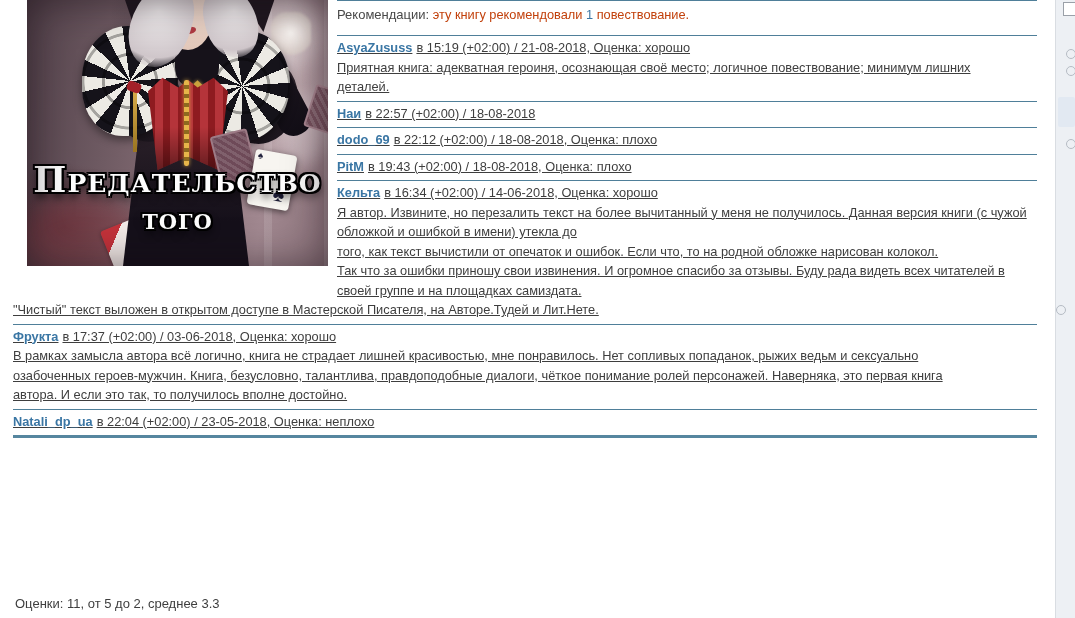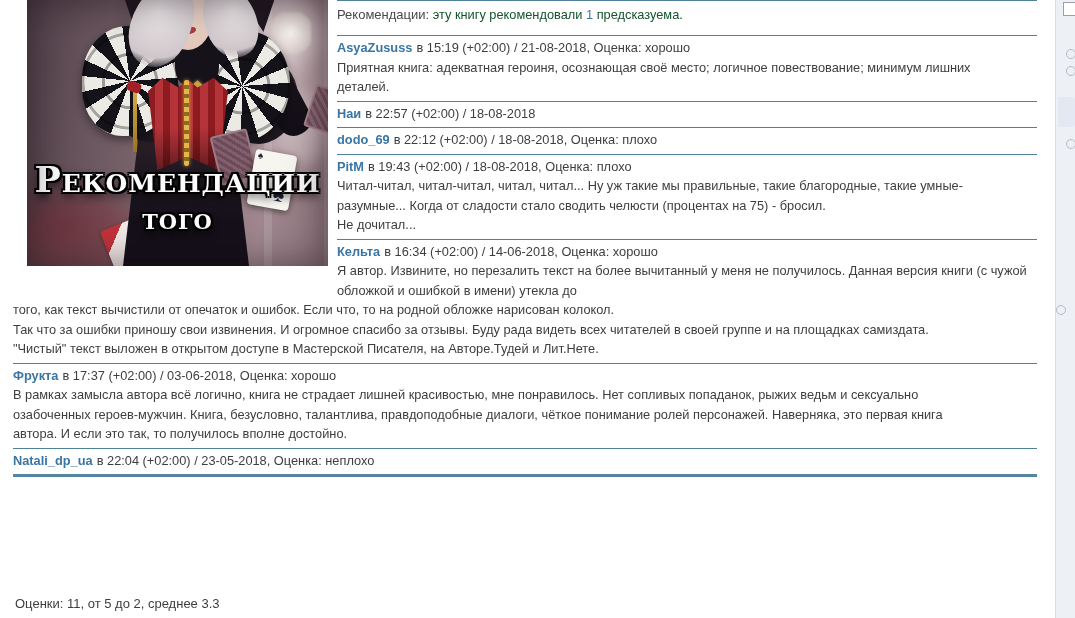--- a/index.html
+++ b/index.html
@@ -9,25 +9,25 @@
     font-size:12.8px;line-height:19.5px;color:#3e3e3e;
   }
   .main{margin:0 38px 0 13px;width:1024px;}
   a{text-decoration:none;}
   .divider{height:0;border-top:1px solid #4f7f99;overflow:hidden;}
   .thick-rule{height:0;border-top:3px solid #56869f;overflow:hidden;}
 
   
   .recs{padding:2px 0 8px;line-height:24px;}
   .recs-title{font-size:13px;color:#484848;}
-  .recs-text{font-size:12.8px;color:#14532d;}
+  .recs-text{font-size:12.8px;color:#c2410c;}
   .recs-count{color:#3a76a4;}
 
   
-  .comment{padding:2px 0 4px;}
+  .comment{padding:2px 0 4px;text-decoration:underline;}
   .user{color:#3a76a4;font-weight:bold;}
   .meta{color:#3e3e3e;margin-left:4px;}
   .comment-body{white-space:pre-line;}
 
   .footer-note{position:absolute;left:15px;top:594px;font-size:13px;color:#3e3e3e;}
 
   
   .edge-strip{position:absolute;left:1055px;top:0;width:20px;height:618px;
     background:#edf0f4;border-left:1px solid #d9dde2;}
   .edge-box{position:absolute;left:1063px;top:2px;width:11px;height:12px;background:#fff;border:1px solid #9aa0a8;}
@@ -136,32 +136,32 @@
     <div class="cv cv-spike-r"></div>
     <div class="cv cv-hair-l"></div>
     <div class="cv cv-hair-r"></div>
     <div class="cv cv-corset"></div>
     <div class="cv cv-lace"></div>
     <div class="cv cv-tassel"></div>
     <div class="cv cv-cardback1"></div>
     <div class="cv cv-cardback2"></div>
     <div class="cv cv-spadecard"></div>
     <div class="cover-title">
-      <div class="ct1">Рекомендации</div>
+      <div class="ct1">Предательство</div>
       <div class="ct2">того</div>
     </div>
   </div>
 
   <div class="divider"></div>
 
   <div class="recs">
     <span class="recs-title">Рекомендации:</span>
     <span class="recs-text">эту книгу рекомендовали</span>
     <a class="recs-count" href="#">1</a>
-    <span class="recs-text">предсказуема.</span>
+    <span class="recs-text">повествование.</span>
   </div>
 
   <div class="divider"></div>
 
   <div class="comment">
     <div class="comment-header">
       <a class="user" href="#">AsyaZususs</a><span class="meta">в 15:19 (+02:00) / 21-08-2018, Оценка: хорошо</span>
     </div>
     <div class="comment-body">Приятная книга: адекватная героиня, осознающая своё место; логичное повествование; минимум лишних
 деталей.</div>
@@ -179,23 +179,20 @@
     <div class="comment-header">
       <a class="user" href="#">dodo_69</a><span class="meta">в 22:12 (+02:00) / 18-08-2018, Оценка: плохо</span>
     </div>
   </div>
   <div class="divider"></div>
 
   <div class="comment">
     <div class="comment-header">
       <a class="user" href="#">PitM</a><span class="meta">в 19:43 (+02:00) / 18-08-2018, Оценка: плохо</span>
     </div>
-    <div class="comment-body">Читал-читал, читал-читал, читал, читал... Ну уж такие мы правильные, такие благородные, такие умные-
-разумные... Когда от сладости стало сводить челюсти (процентах на 75) - бросил.
-Не дочитал...</div>
   </div>
   <div class="divider"></div>
 
   <div class="comment">
     <div class="comment-header">
       <a class="user" href="#">Кельта</a><span class="meta">в 16:34 (+02:00) / 14-06-2018, Оценка: хорошо</span>
     </div>
     <div class="comment-body">Я автор. Извините, но перезалить текст на более вычитанный у меня не получилось. Данная версия книги (с чужой обложкой и ошибкой в имени) утекла до
 того, как текст вычистили от опечаток и ошибок. Если что, то на родной обложке нарисован колокол.
 Так что за ошибки приношу свои извинения. И огромное спасибо за отзывы. Буду рада видеть всех читателей в своей группе и на площадках самиздата.

